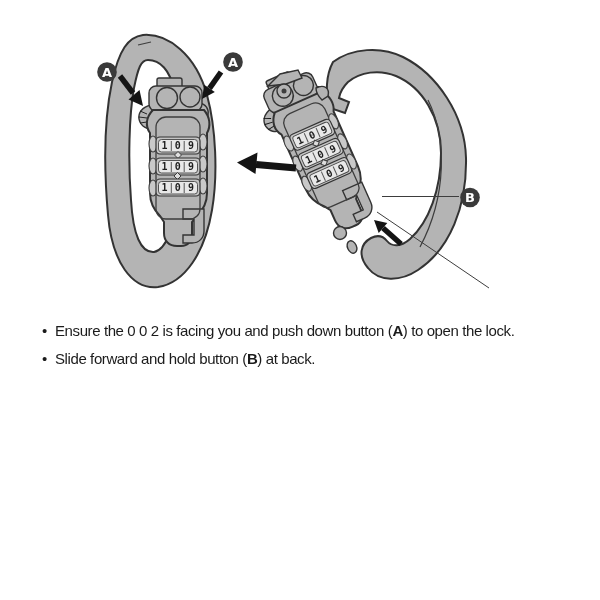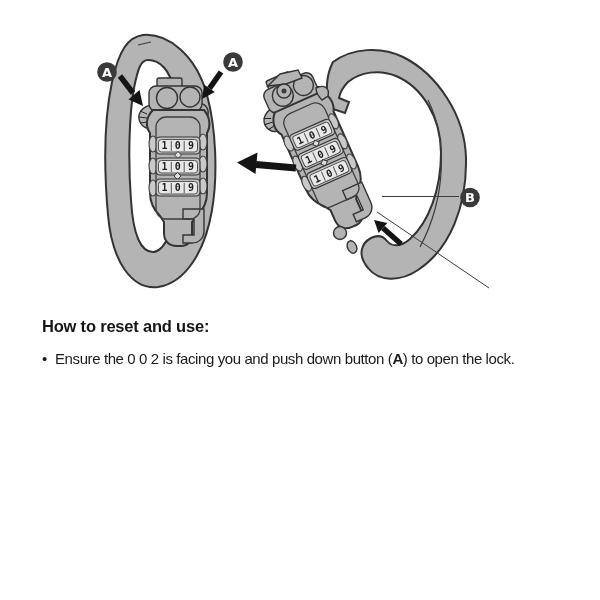--- a/index.html
+++ b/index.html
@@ -162,15 +162,15 @@
     <text class="badge-letter" x="233" y="66.6">A</text>
   </g>
   <g>
     <circle class="badge-circle" cx="470" cy="197.5" r="9.8"></circle>
     <text class="badge-letter" x="470" y="202.1">B</text>
   </g>
 </svg>
 </div>
 
 <div class="instructions">
-  <h2>How to reset and use:</h2>
   <div class="bullet-line"><span class="bullet">•</span><span class="bullet-text"><span>Ensure the 0 0 2 is facing you and push down button (</span><span class="b">A</span><span>) to open the lock.</span></span></div>
+  <div class="bullet-line"><span class="bullet">•</span><span class="bullet-text"><span>Slide forward and hold button (</span><span class="b">B</span><span>) at back.</span></span></div>
 </div>
 
 </body></html>

